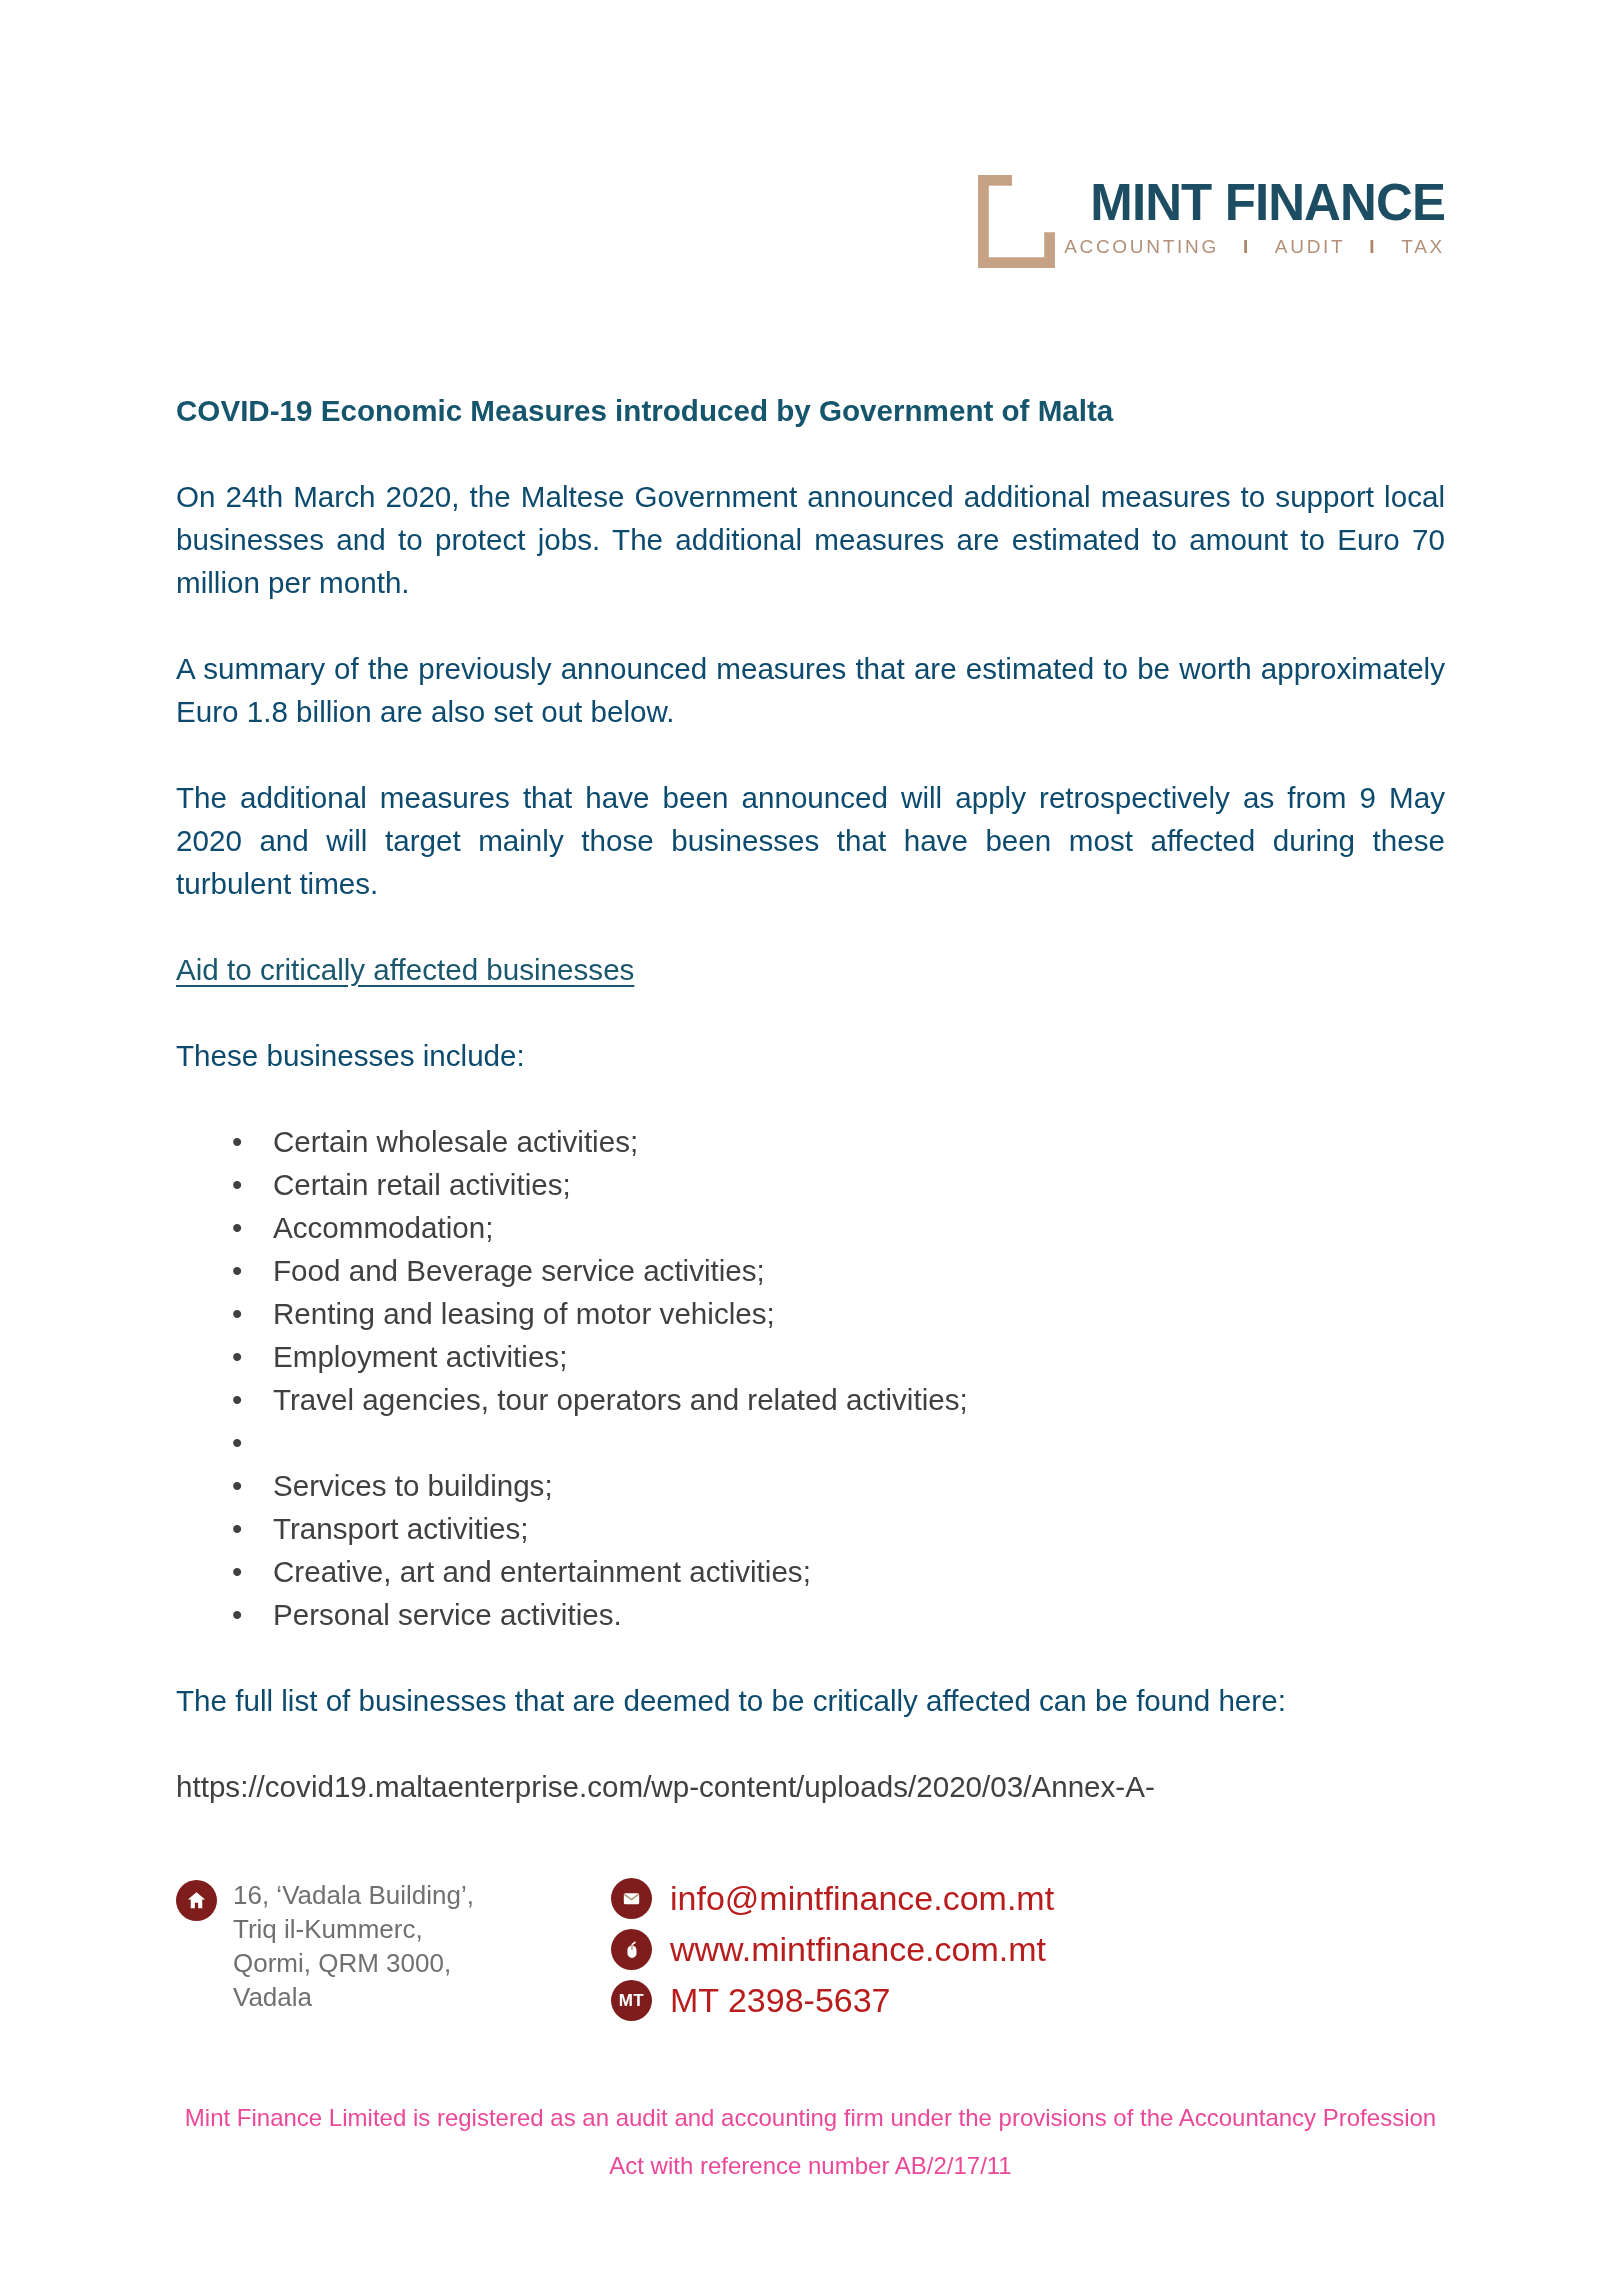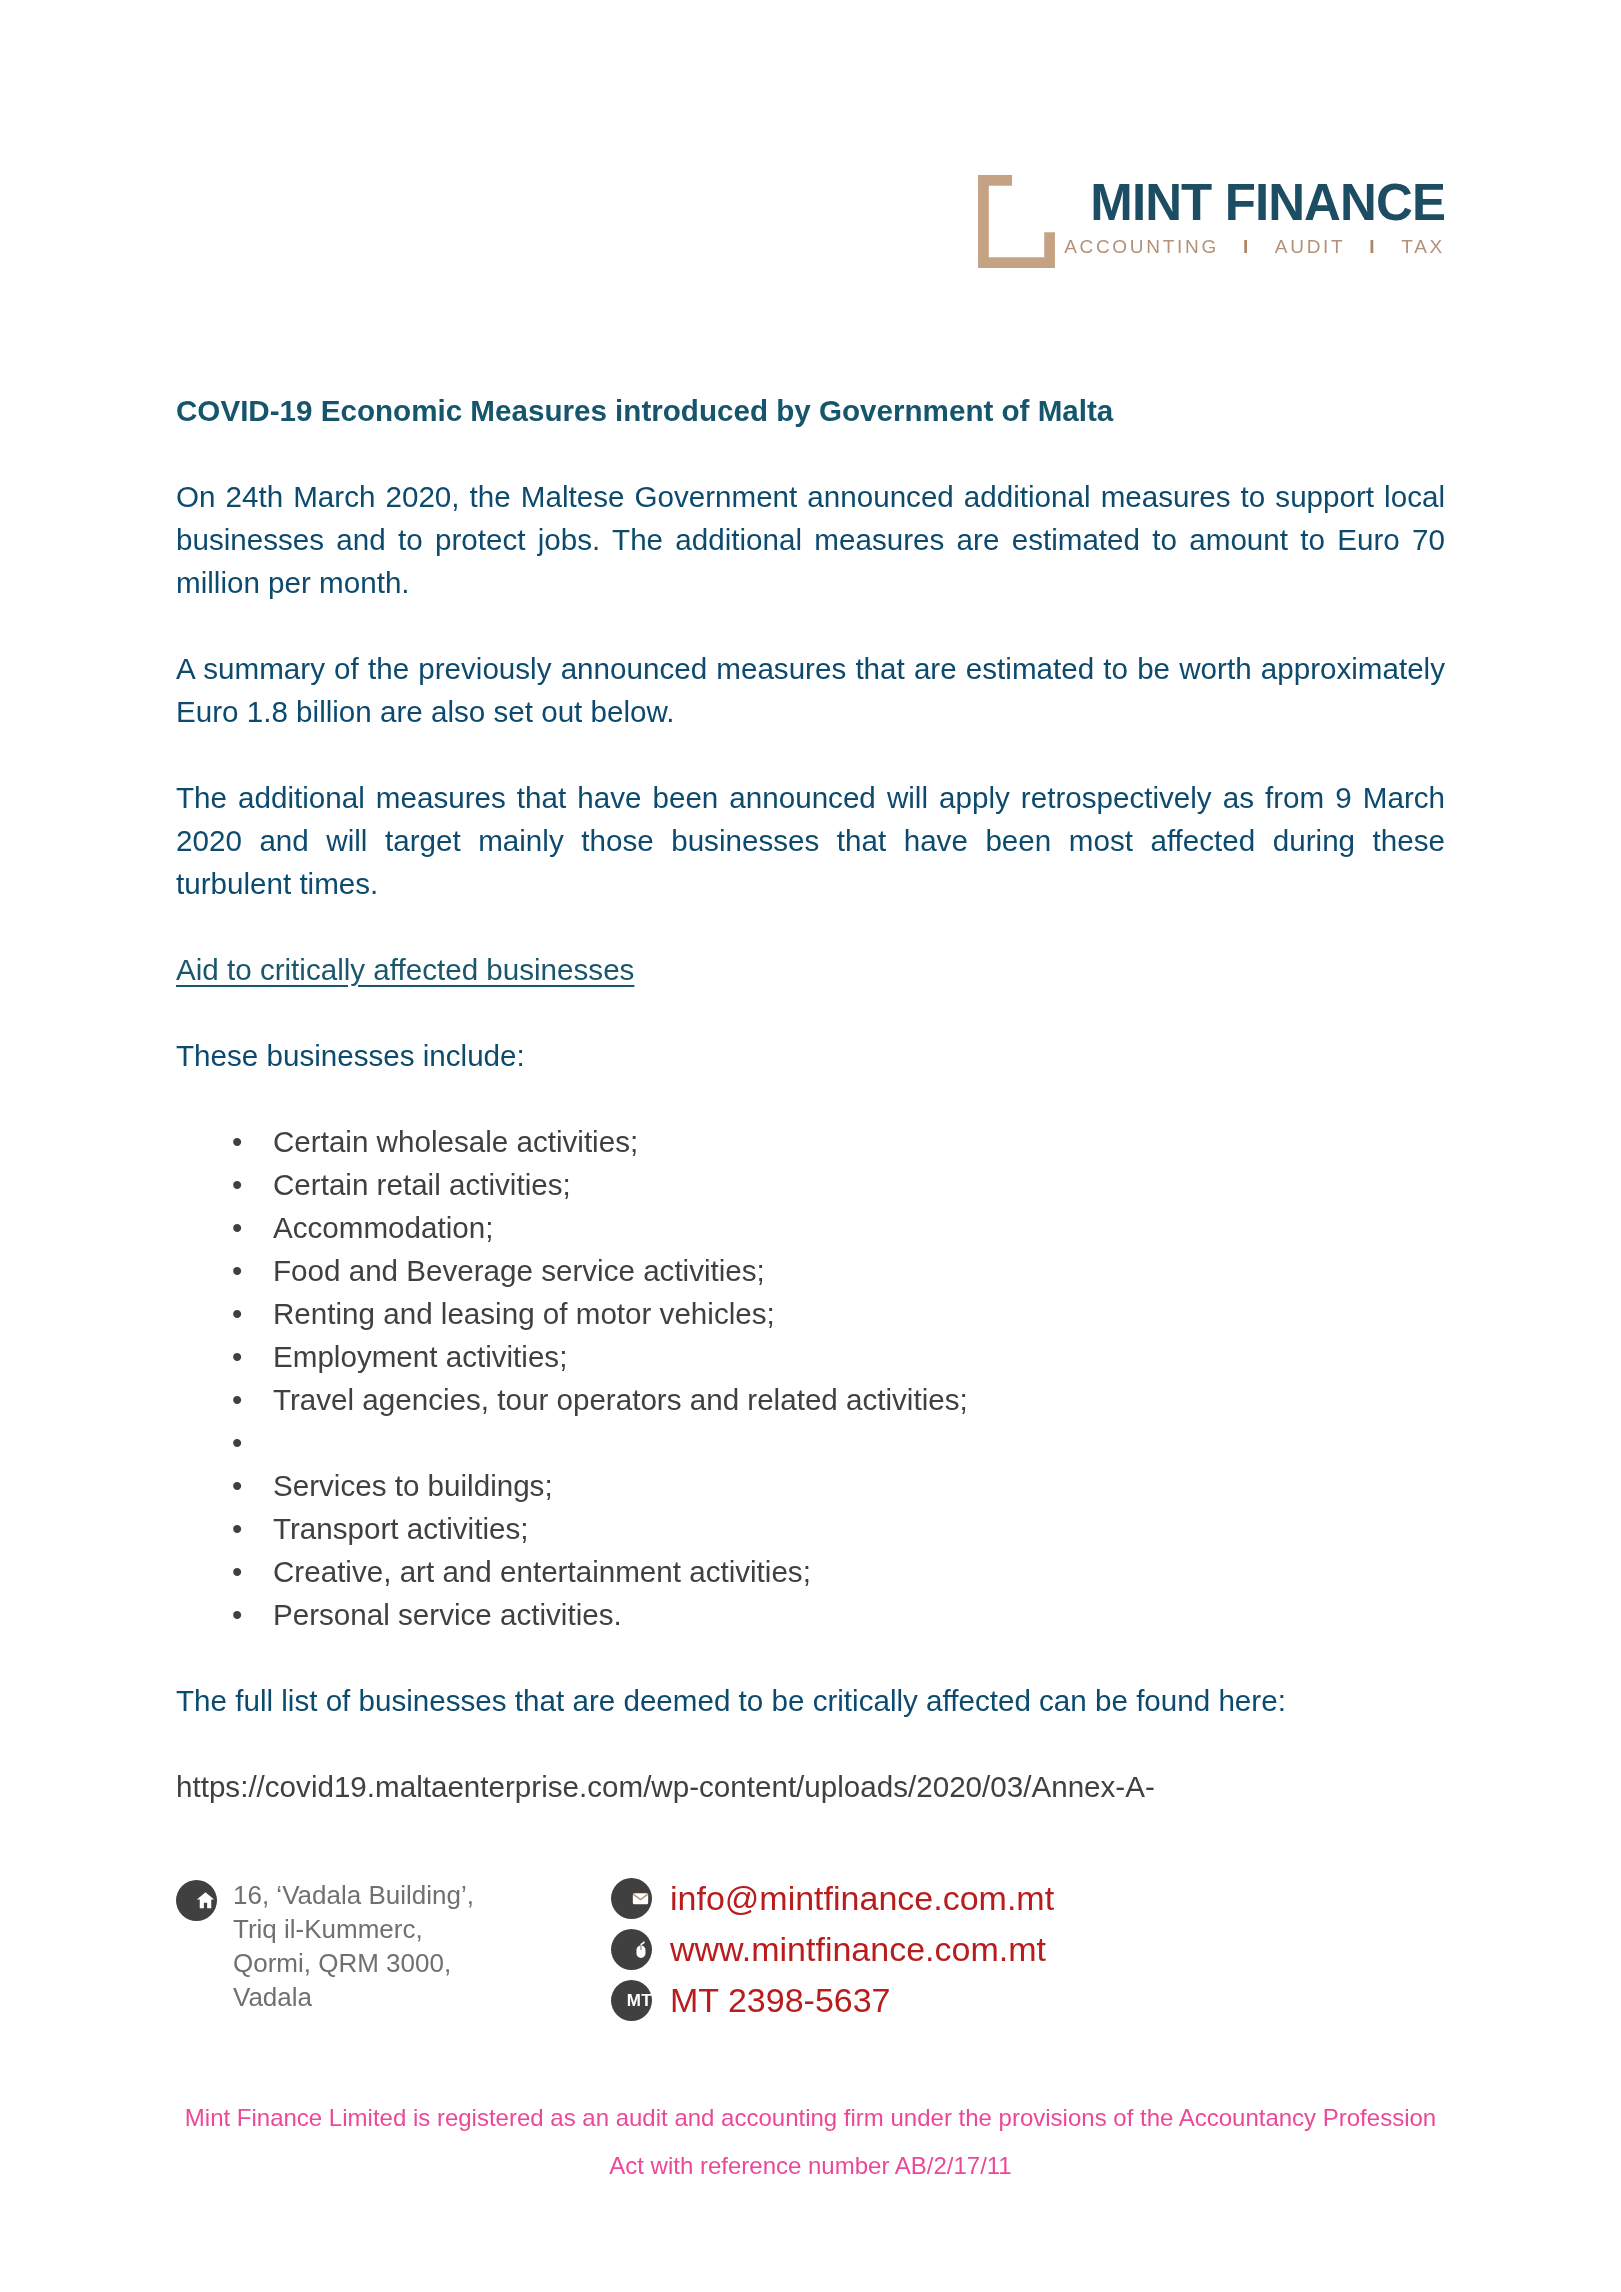--- a/index.html
+++ b/index.html
@@ -39,22 +39,22 @@
   }
   .bullet-list { list-style: none; margin: 0 0 43px 0; padding: 0; }
   .bullet-list li { display: flex; font-size: 29.6px; color: #404040; line-height: 43px; }
   .bullet-marker { flex: 0 0 41px; padding-left: 56px; color: #404040; }
   .url-line { display: block; font-size: 29.6px; color: #404040; line-height: 43px; }
   .url-block { margin: 0 0 43px 0; }
 
   
   .footer-cols { display: flex; margin-top: 70px; }
   .icon-circle {
-    width: 41px; height: 41px; border-radius: 50%; background: #404040;
-    display: flex; align-items: center; justify-content: flex-end; flex: 0 0 auto;
+    width: 41px; height: 41px; border-radius: 50%; background: #7f1d1d;
+    display: flex; align-items: center; justify-content: center; flex: 0 0 auto;
   }
   .address-col { display: flex; width: 435px; }
   .address-col .icon-circle { margin-right: 16px; margin-top: 1.8px; }
   .address-lines { font-size: 26px; line-height: 34px; color: #707070; }
   .contact-col { display: flex; flex-direction: column; }
   .contact-row { display: flex; align-items: center; margin-bottom: 9.9px; }
   .contact-row .icon-circle { margin-right: 18px; }
   .contact-text { font-size: 34px; color: #b91c1c; }
   .mt-badge-text { color: #ffffff; font-size: 17px; font-weight: bold; letter-spacing: 0.4px; }
   .disclaimer {
@@ -82,21 +82,21 @@
       <span class="sep">I</span>
       <span>TAX</span>
     </div>
   </header>
 
   <main>
     <h1 class="doc-title">COVID-19 Economic Measures introduced by Government of Malta</h1>
 
     <p class="para">On 24th March 2020, the Maltese Government announced additional measures to support local businesses and to protect jobs. The additional measures are estimated to amount to Euro 70 million per month.</p>
     <p class="para">A summary of the previously announced measures that are estimated to be worth approximately Euro 1.8 billion are also set out below.</p>
-    <p class="para">The additional measures that have been announced will apply retrospectively as from 9 March 2020 and will target mainly those businesses that have been most affected during these turbulent times.</p>
+    <p class="para">The additional measures that have been announced will apply retrospectively as from 9 May 2020 and will target mainly those businesses that have been most affected during these turbulent times.</p>
 
     <h2 class="section-heading">Aid to critically affected businesses</h2>
 
     <p class="para">These businesses include:</p>
 
     <ul class="bullet-list">
       <li>
           <span class="bullet-marker">•</span>
           <span>Certain wholesale activities;</span>
         </li>

